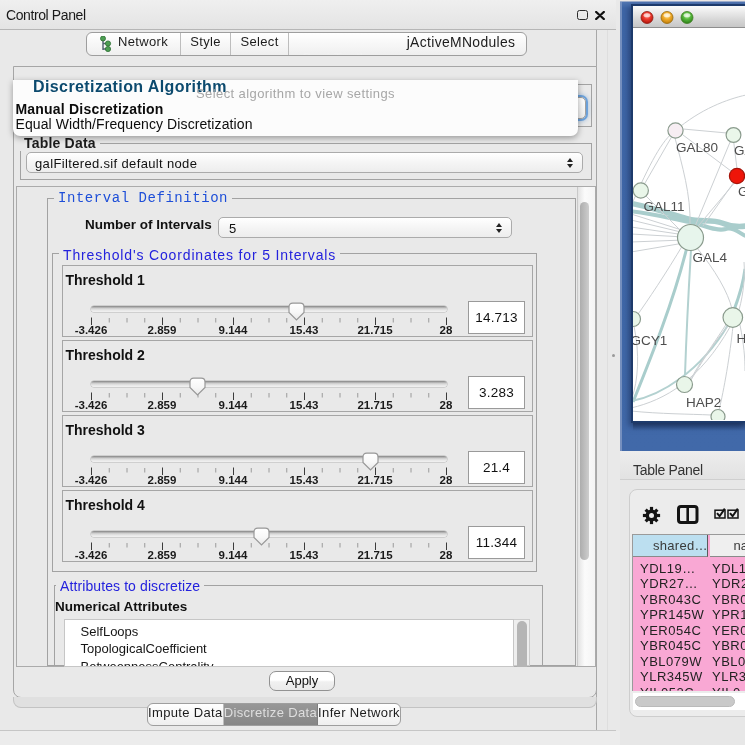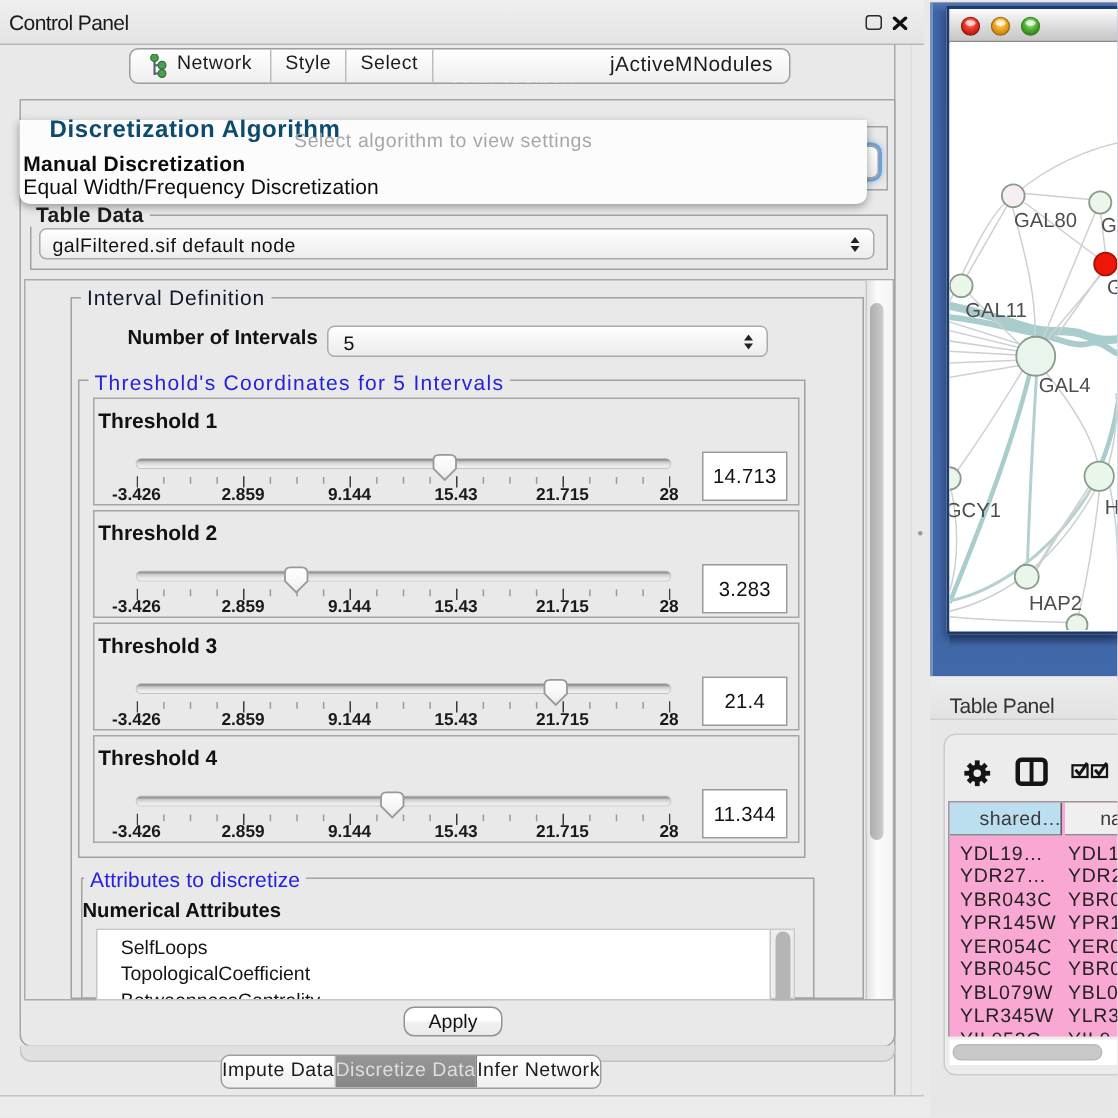--- a/index.html
+++ b/index.html
@@ -77,21 +77,21 @@
   <div style="position:absolute;left:8px;top:3px;">galFiltered.sif default node</div>
   <div class="ar"></div>
 </div>
 
 <div class="abs" style="left:16px;top:186px;width:580px;height:481px;border:1px solid #ababab;background:#e9e9e9;"></div>
 
 <div class="abs" style="left:577px;top:187px;width:18px;height:479px;background:linear-gradient(90deg,#e3e3e3,#fbfbfb 40%,#f4f4f4);border-left:1px solid #c9c9c9;"></div>
 <div class="abs" style="left:580px;top:202px;width:9px;height:358px;border-radius:5px;background:linear-gradient(90deg,#adadad,#cdcdcd);"></div>
 
 <div class="grp" style="left:47px;top:198px;width:529px;height:468px;"></div>
-<div class="grplabel" style="left:54px;top:191px;color:#0f172a;letter-spacing:0.55px;">Interval Definition</div>
+<div class="grplabel" style="left:54px;top:191px;color:#1d4ed8;letter-spacing:0.55px;font-family:Liberation Mono, monospace;">Interval Definition</div>
 
 <div class="abs" style="left:85px;top:216.5px;font-size:13.5px;font-weight:bold;color:#111;">Number of Intervals</div>
 <div class="combo" style="left:218px;top:217px;width:294px;height:21px;">
   <div style="position:absolute;left:10px;top:3px;">5</div>
   <div class="ar"></div>
 </div>
 
 <div class="grp" style="left:52px;top:253px;width:485px;height:319px;"></div>
 <div class="grplabel" style="left:59px;top:247.5px;color:#2422dd;letter-spacing:0.85px;">Threshold's Coordinates for 5 Intervals</div>
 

